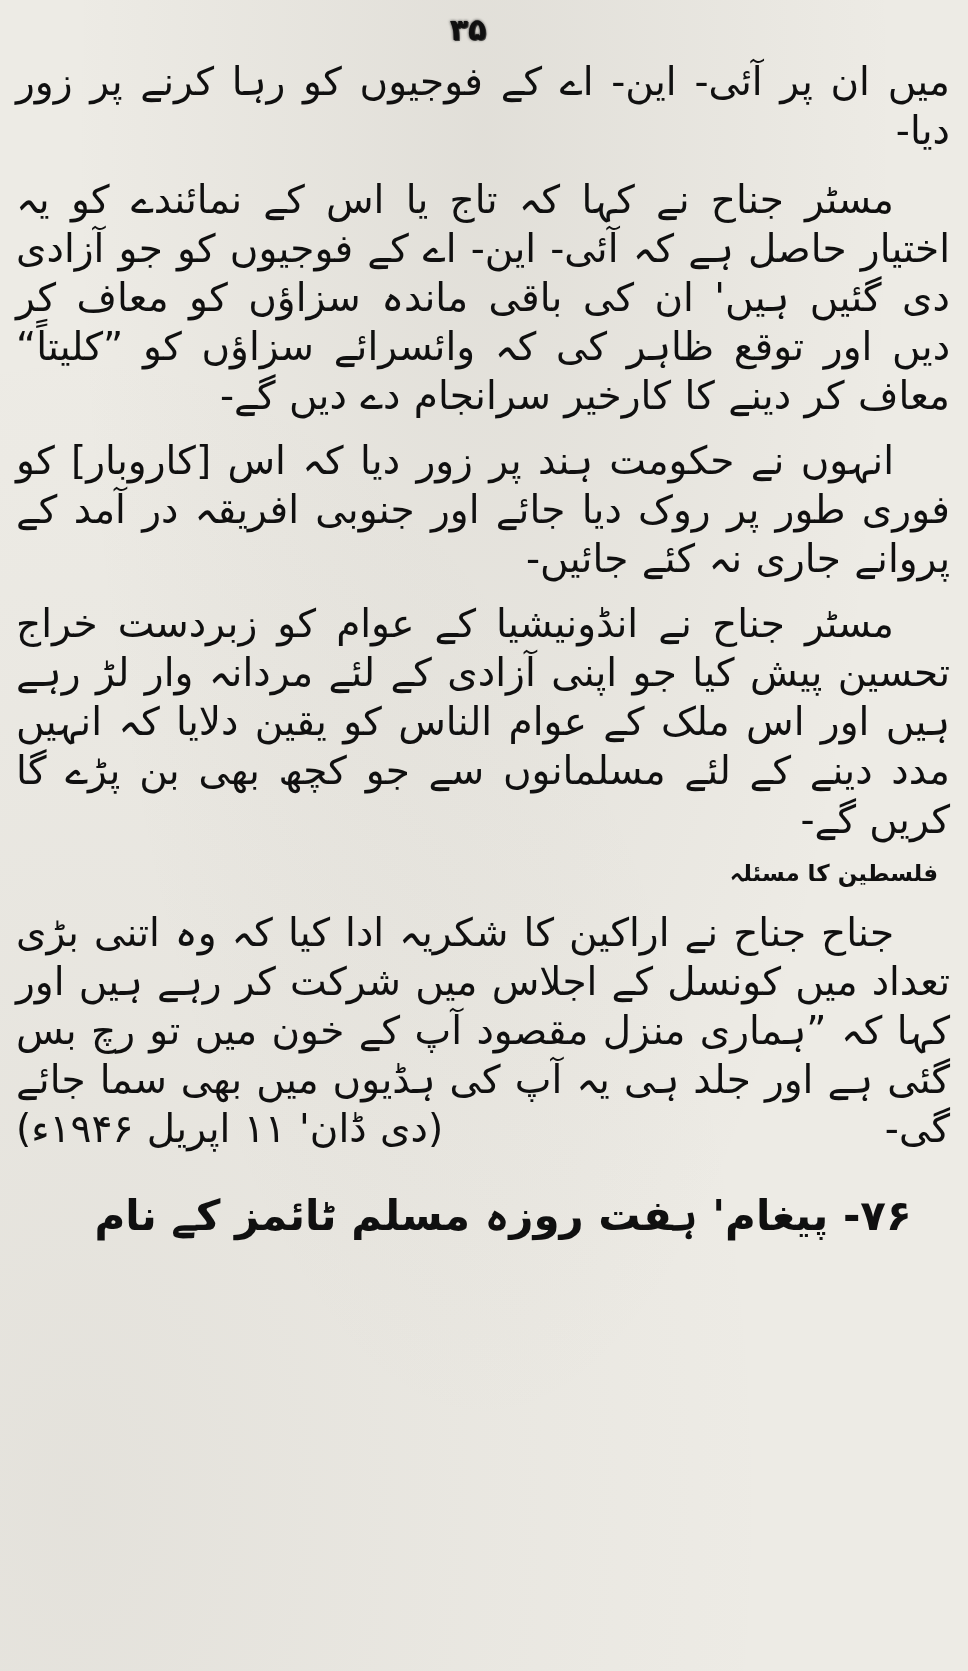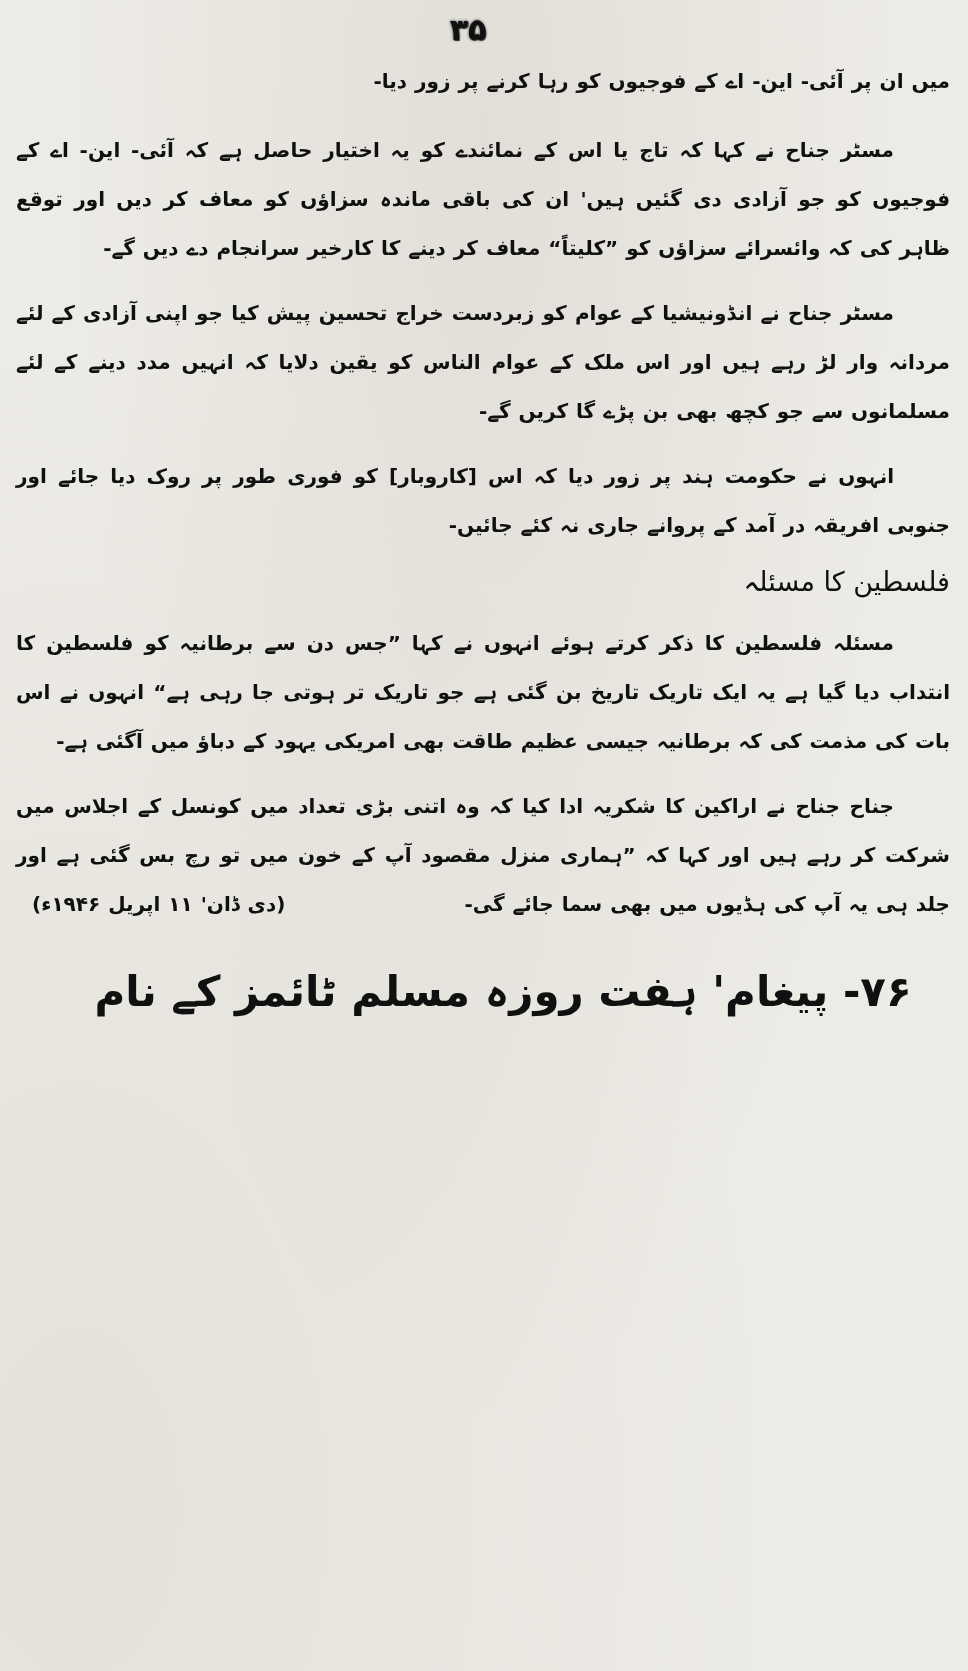--- a/index.html
+++ b/index.html
@@ -26,68 +26,66 @@
   }
   .page-number {
     text-align: center;
     font-size: 30px;
     font-weight: bold;
     letter-spacing: 3px;
     margin: 4px 30px 10px 0;
     text-shadow: 0 0 3px rgba(10,10,10,0.9), 1px 1px 0 rgba(10,10,10,0.7);
   }
   .para {
-    font-size: 20px;
-    font-weight: bold;
+    font-size: 39px;
+    font-weight: normal;
     line-height: 49px;
     text-align: justify;
     text-justify: inter-word;
     margin: 0 0 16px 0;
     word-spacing: 1px;
   }
   .para.indent { text-indent: 56px; }
   .para.cont { margin-bottom: 20px; }
   .section-heading {
-    font-size: 27px;
-    font-weight: normal;
+    font-size: 23px;
+    font-weight: bold;
     text-align: right;
-    margin: 6px 0 22px 0;
+    margin: 6px 12px 22px 0;
   }
   .chapter-title {
     font-size: 42px;
     font-weight: bold;
     text-align: center;
     margin: 38px 0 14px 40px;
   }
   .citation {
     float: left;
     white-space: nowrap;
-    margin-left: 16px;
   }
   .clearfix::after { content: ""; display: block; clear: both; }
 </style>
 </head>
 <body>
 
 <main class="page">
 
   <div class="page-number">۳۵</div>
 
   <p class="para cont">میں ان پر آئی- این- اے کے فوجیوں کو رہا کرنے پر زور دیا-</p>
 
   <p class="para indent">مسٹر جناح نے کہا کہ تاج یا اس کے نمائندے کو یہ اختیار حاصل ہے کہ آئی- این- اے کے فوجیوں کو جو آزادی دی گئیں ہیں' ان کی باقی ماندہ سزاؤں کو معاف کر دیں اور توقع ظاہر کی کہ وائسرائے سزاؤں کو ”کلیتاً“ معاف کر دینے کا کارخیر سرانجام دے دیں گے-</p>
 
 
+  <p class="para indent">انہوں نے حکومت ہند پر زور دیا کہ اس [کاروبار] کو فوری طور پر روک دیا جائے اور جنوبی افریقہ در آمد کے پروانے جاری نہ کئے جائیں-</p>
+
   <p class="para indent">مسٹر جناح نے انڈونیشیا کے عوام کو زبردست خراج تحسین پیش کیا جو اپنی آزادی کے لئے مردانہ وار لڑ رہے ہیں اور اس ملک کے عوام الناس کو یقین دلایا کہ انہیں مدد دینے کے لئے مسلمانوں سے جو کچھ بھی بن پڑے گا کریں گے-</p>
-
-  <p class="para indent">انہوں نے حکومت ہند پر زور دیا کہ اس [کاروبار] کو فوری طور پر روک دیا جائے اور جنوبی افریقہ در آمد کے پروانے جاری نہ کئے جائیں-</p>
 
   <h2 class="section-heading">فلسطین کا مسئلہ</h2>
 
-  <p class="para indent">مسئلہ فلسطین کا ذکر کرتے ہوئے انہوں نے کہا ”جس دن سے برطانیہ کو فلسطین کا انتداب دیا گیا ہے یہ ایک تاریک تاریخ بن گئی ہے جو تاریک تر ہوتی جا رہی ہے“ انہوں نے اس بات کی مذمت کی کہ برطانیہ جیسی عظیم طاقت بھی امریکی یہود کے دباؤ میں آگئی ہے-</p>
 
   <p class="para indent clearfix">
     <span>جناح جناح نے اراکین کا شکریہ ادا کیا کہ وہ اتنی بڑی تعداد میں کونسل کے اجلاس میں شرکت کر رہے ہیں اور کہا کہ ”ہماری منزل مقصود آپ کے خون میں تو رچ بس گئی ہے اور جلد ہی یہ آپ کی ہڈیوں میں بھی سما جائے گی-</span>
     <span class="citation">(دی ڈان' ۱۱ اپریل ۱۹۴۶ء)</span>
   </p>
 
   <h1 class="chapter-title">۷۶- پیغام' ہفت روزہ مسلم ٹائمز کے نام</h1>
 
 </main>
 

